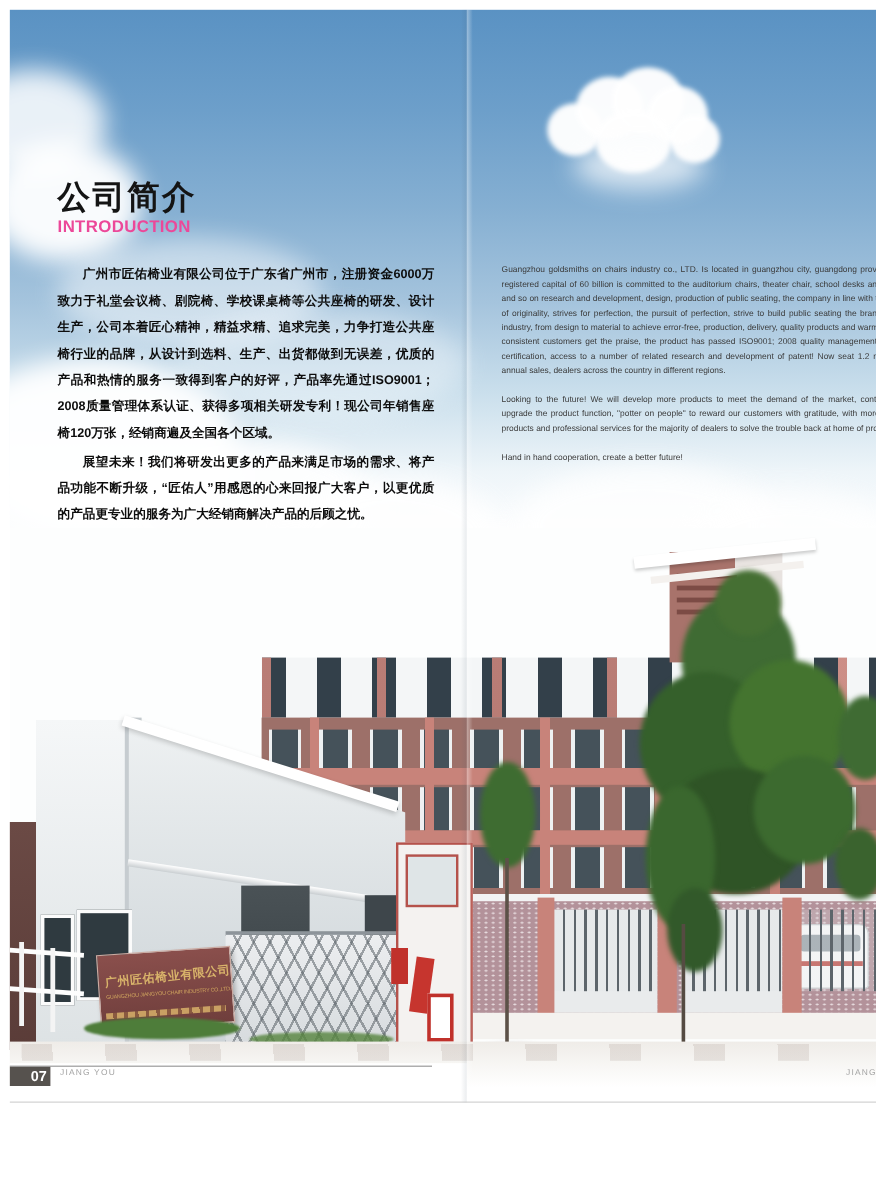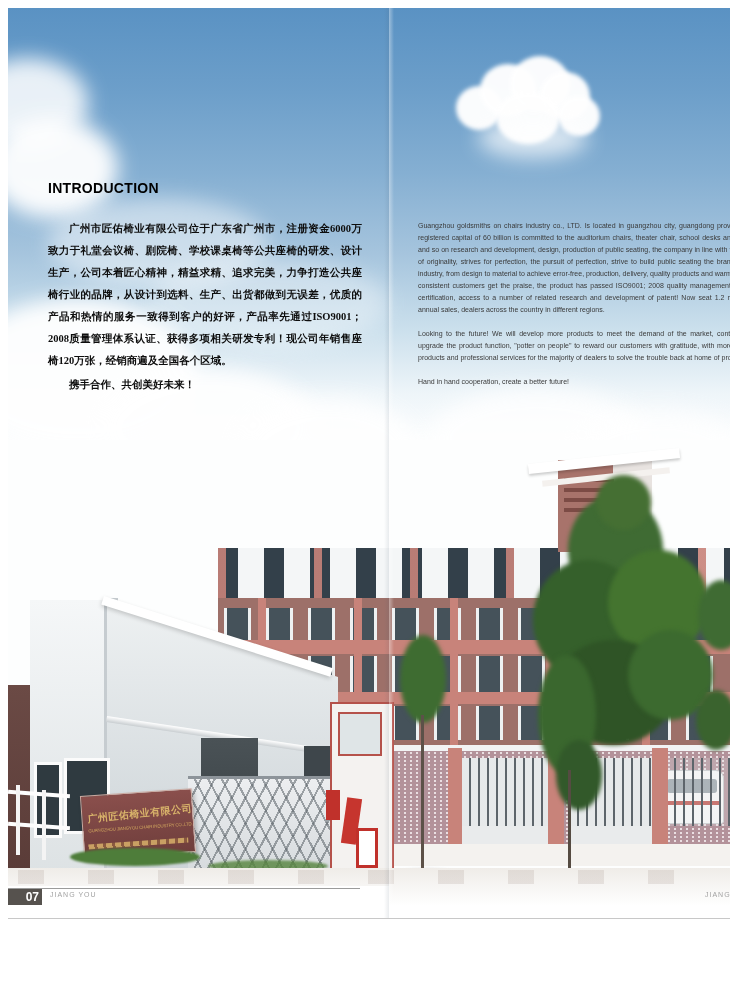--- a/index.html
+++ b/index.html
@@ -7,24 +7,24 @@
   .abs{position:absolute;}
   
   #spread{position:absolute;left:8px;top:8px;width:722px;height:911px;overflow:hidden;background:#fff;}
   #sky{position:absolute;left:0;top:0;width:722px;height:470px;
     background:linear-gradient(180deg,#5a92c3 0%,#6d9fca 18%,#85afd2 35%,#a5c4dd 52%,#cadfec 68%,#eef5f9 82%,#ffffff 94%);}
   .cloud{position:absolute;background:#fff;border-radius:50%;}
   .soft{filter:blur(10px);opacity:.85;}
   .puff{filter:blur(2px);opacity:.97;}
   
   #heading-cn{position:absolute;left:40px;top:138px;font-size:27px;font-weight:900;color:#141414;letter-spacing:2px;}
-  #heading-en{position:absolute;left:40px;top:172px;font-size:14px;font-weight:800;color:#000000;letter-spacing:.3px;}
+  #heading-en{position:absolute;left:40px;top:172px;font-size:14px;font-weight:800;color:#ec4899;letter-spacing:.3px;}
   #cn-text{position:absolute;left:40px;top:210px;width:314px;font-size:10.5px;font-weight:700;
     line-height:22px;color:#0d0d0d;text-align:justify;}
-  #cn-text p{margin:0 0 2px 0;text-indent:2em;font-family:Liberation Serif, serif;}
+  #cn-text p{margin:0 0 2px 0;text-indent:2em;}
   #en-text{position:absolute;left:410px;top:212px;width:338px;font-size:7px;line-height:12px;color:#3a3a3a;text-align:justify;}
   #en-text p{margin:0 0 12px 0;}
   
   #photo{position:absolute;left:0;top:432px;width:722px;height:466px;background:#fdfefe;}
   .brick{background:#9d7069;}
   .winband{background:repeating-linear-gradient(90deg,#eef1f2 0 3px,#45525a 3px 24px,#eef1f2 24px 27px,rgba(0,0,0,0) 27px 42px);}
   .slotband{background:repeating-linear-gradient(90deg,#33404a 0 20px,#f4f6f7 20px 46px);}
   .pillars{background:repeating-linear-gradient(90deg,#c8837a 0 8px,rgba(0,0,0,0) 8px 96px);}
   .speckle{background-color:#b3929a;background-image:radial-gradient(#eadfe2 1px,rgba(0,0,0,0) 1.4px);background-size:6px 4px;}
   .railing{background:repeating-linear-gradient(90deg,#5d656b 0 2px,rgba(223,227,229,.25) 2px 9px);}
@@ -70,24 +70,26 @@
       <div class="cloud puff" style="left:550px;top:88px;width:42px;height:40px;"></div>
       <div class="cloud puff" style="left:488px;top:84px;width:64px;height:52px;"></div>
       <div class="cloud soft" style="left:470px;top:110px;width:110px;height:40px;opacity:.7;"></div>
     </div>
     <div>
       <div class="cloud soft" style="left:420px;top:380px;width:220px;height:100px;opacity:.8;"></div>
       <div class="cloud soft" style="left:560px;top:400px;width:180px;height:90px;opacity:.7;"></div>
     </div>
   </div>
 
+  <div id="heading-cn">公司简介</div>
   <div id="heading-en">INTRODUCTION</div>
 
   <div id="cn-text">
     <p>广州市匠佑椅业有限公司位于广东省广州市，注册资金6000万致力于礼堂会议椅、剧院椅、学校课桌椅等公共座椅的研发、设计生产，公司本着匠心精神，精益求精、追求完美，力争打造公共座椅行业的品牌，从设计到选料、生产、出货都做到无误差，优质的产品和热情的服务一致得到客户的好评，产品率先通过ISO9001；2008质量管理体系认证、获得多项相关研发专利！现公司年销售座椅120万张，经销商遍及全国各个区域。</p>
+    <p>展望未来！我们将研发出更多的产品来满足市场的需求、将产品功能不断升级，“匠佑人”用感恩的心来回报广大客户，以更优质的产品更专业的服务为广大经销商解决产品的后顾之忧。</p>
     <p>携手合作、共创美好未来！</p>
   </div>
 
   <div id="en-text">
     <p>Guangzhou goldsmiths on chairs industry co., LTD. Is located in guangzhou city, guangdong province the registered capital of 60 billion is committed to the auditorium chairs, theater chair, school desks and chairs and so on research and development, design, production of public seating, the company in line with the spirit of originality, strives for perfection, the pursuit of perfection, strive to build public seating the brand of the industry, from design to material to achieve error-free, production, delivery, quality products and warm service consistent customers get the praise, the product has passed ISO9001; 2008 quality management system certification, access to a number of related research and development of patent! Now seat 1.2 million in annual sales, dealers across the country in different regions.</p>
     <p>Looking to the future! We will develop more products to meet the demand of the market, continuously upgrade the product function, "potter on people" to reward our customers with gratitude, with more quality products and professional services for the majority of dealers to solve the trouble back at home of products.</p>
     <p>Hand in hand cooperation, create a better future!</p>
   </div>
 
   <div id="photo">

